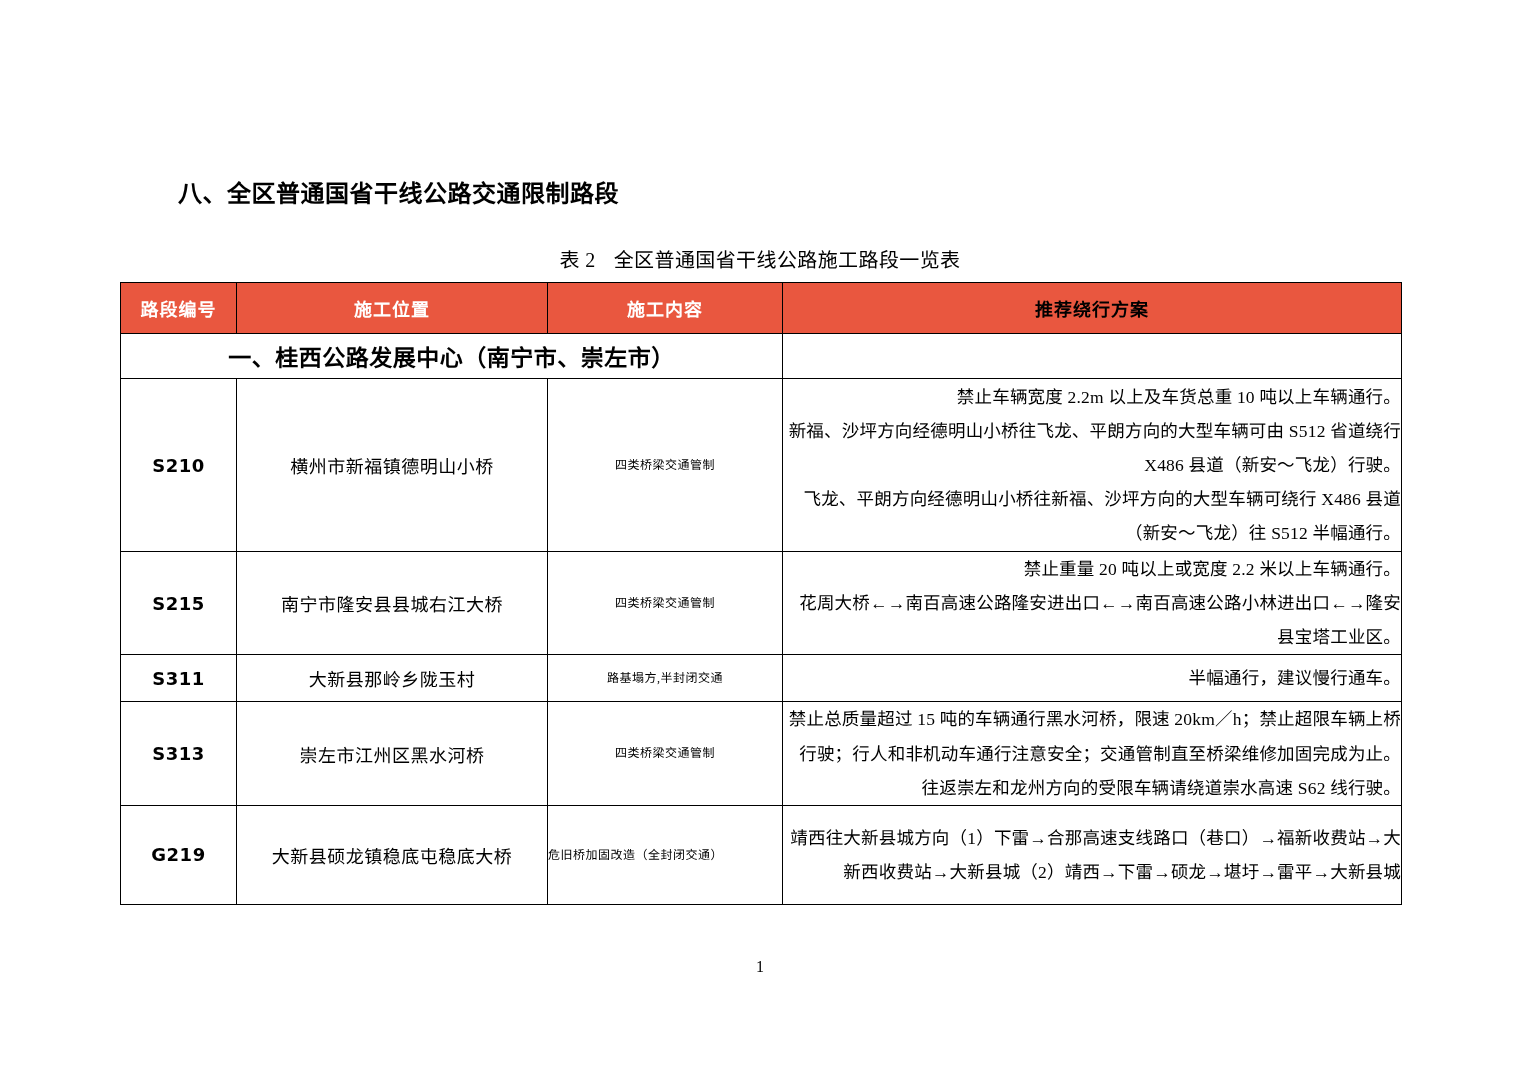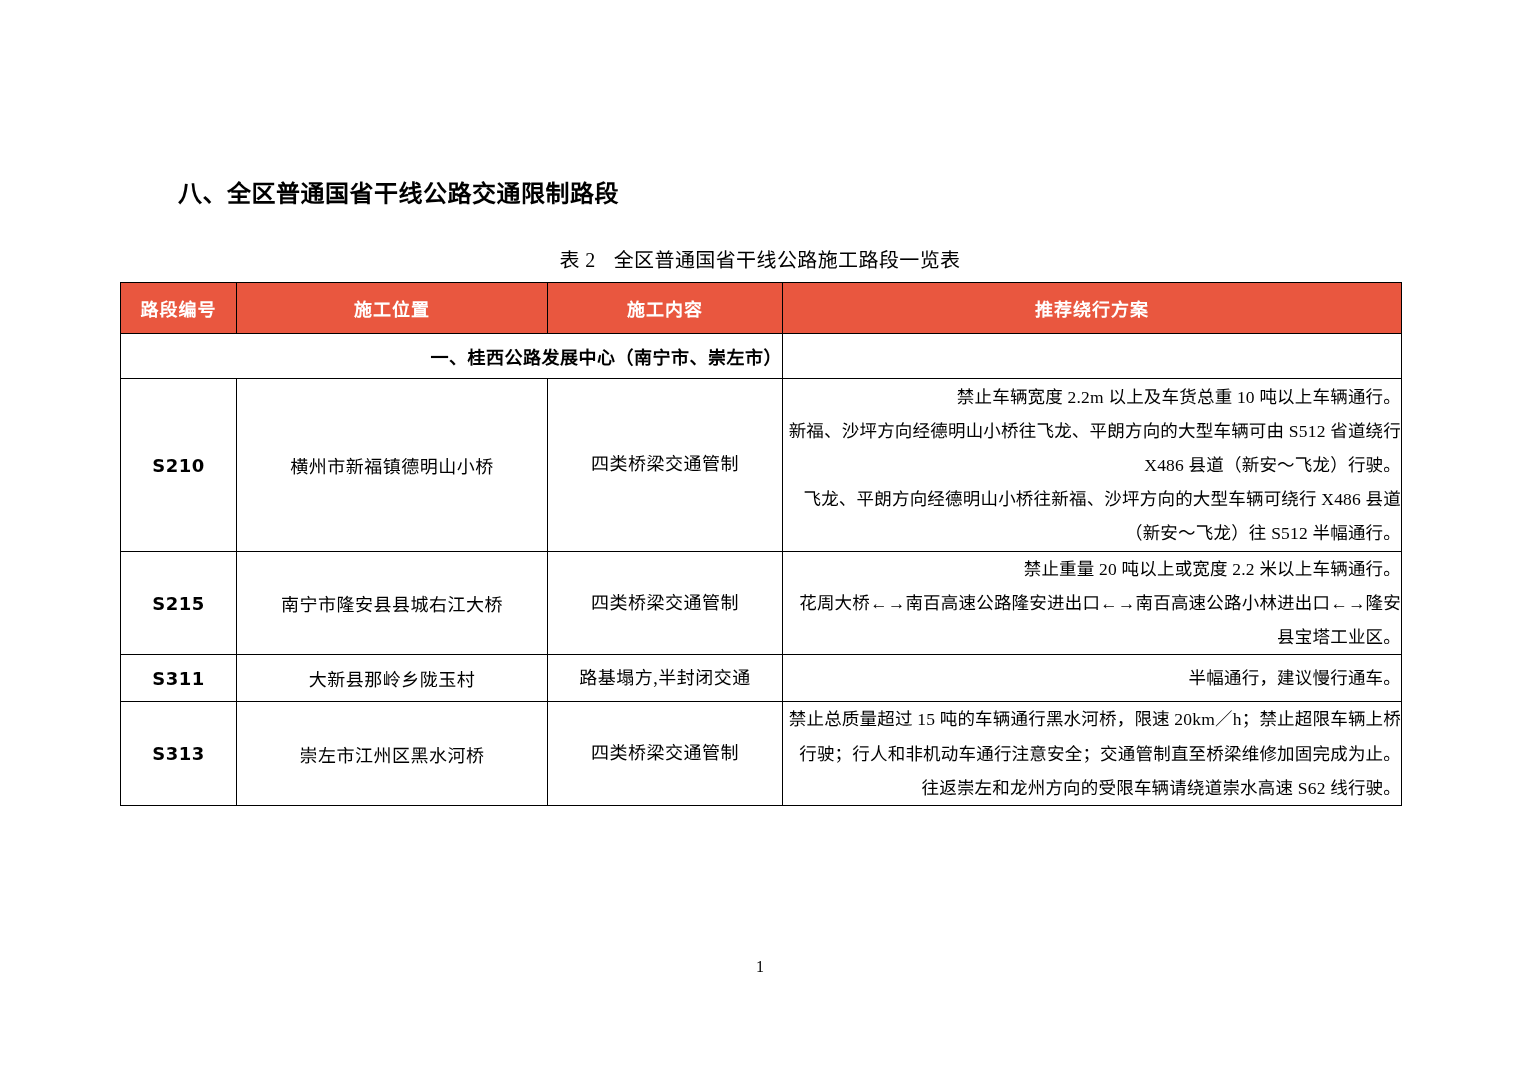--- a/index.html
+++ b/index.html
@@ -80,44 +80,44 @@
     font-weight: bold;
     font-size: 18px;
     text-align: center;
     height: 50px;
     letter-spacing: 1px;
   }
 
   td.group-cell {
     font-family: "DejaVu Sans", "Liberation Sans", sans-serif;
     font-weight: bold;
-    font-size: 18px;
+    font-size: 23px;
     height: 44px;
     padding-left: 10px;
-    text-align: right;
+    text-align: center;
     letter-spacing: 0.5px;
   }
   td.group-blank { }
 
   td.code {
     text-align: center;
     font-family: "DejaVu Sans", "Liberation Sans", sans-serif;
     font-weight: bold;
     font-size: 18px;
     letter-spacing: 0.5px;
   }
   td.loc {
     text-align: center;
     font-size: 18px;
     letter-spacing: 0.5px;
     padding: 6px 6px;
   }
   td.work {
     text-align: center;
-    font-size: 18px;
+    font-size: 12px;
     letter-spacing: 0.5px;
     padding: 6px 8px;
     line-height: 1.85;
   }
   td.work.wrap2 { text-align: left; }
   td.detour {
     text-align: right;
     font-size: 17.5px;
     line-height: 1.95;
     padding: 7px 8px 7px 9px;
@@ -162,21 +162,21 @@
         <col class="c1">
           <col class="c2">
           <col class="c3">
           <col class="c4">
       </colgroup>
       <thead>
         <tr>
           <th style="background: rgb(233, 87, 63); color: #ffffff;">路段编号</th>
           <th style="background: rgb(233, 87, 63); color: rgb(255, 255, 255);">施工位置</th>
           <th style="background: rgb(233, 87, 63); color: rgb(255, 255, 255);">施工内容</th>
-          <th style="background: rgb(233, 87, 63); color: #ffffff; margin-top: 39px;">推荐绕行方案</th>
+          <th style="background: rgb(233, 87, 63); color: #000000; margin-top: 39px;">推荐绕行方案</th>
         </tr>
       </thead>
       <tbody>
 
         <tr>
           <td class="group-cell" colspan="3">一、桂西公路发展中心（南宁市、崇左市）</td>
           <td class="group-blank"></td>
         </tr>
 
         <tr class="r-s210">
@@ -211,20 +211,28 @@
 
         <tr class="r-s313">
           <td class="code">S313</td>
           <td class="loc">崇左市江州区黑水河桥</td>
           <td class="work">四类桥梁交通管制</td>
           <td class="detour">
               <p>禁止总质量超过 15 吨的车辆通行黑水河桥，限速 20km／h；禁止超限车辆上桥行驶；行人和非机动车通行注意安全；交通管制直至桥梁维修加固完成为止。往返崇左和龙州方向的受限车辆请绕道崇水高速 S62 线行驶。</p>
             </td>
         </tr>
 
+        <tr class="r-g219">
+          <td class="code">G219</td>
+          <td class="loc">大新县硕龙镇稳底屯稳底大桥</td>
+          <td class="work wrap2">危旧桥加固改造（全封闭交通）</td>
+          <td class="detour">
+              <p>靖西往大新县城方向（1）下雷→合那高速支线路口（巷口）→福新收费站→大新西收费站→大新县城（2）靖西→下雷→硕龙→堪圩→雷平→大新县城</p>
+            </td>
+        </tr>
 
       </tbody>
     </table>
   </div>
 
   <div class="page-number">1</div>
 
 </div>
 
 </body></html>

